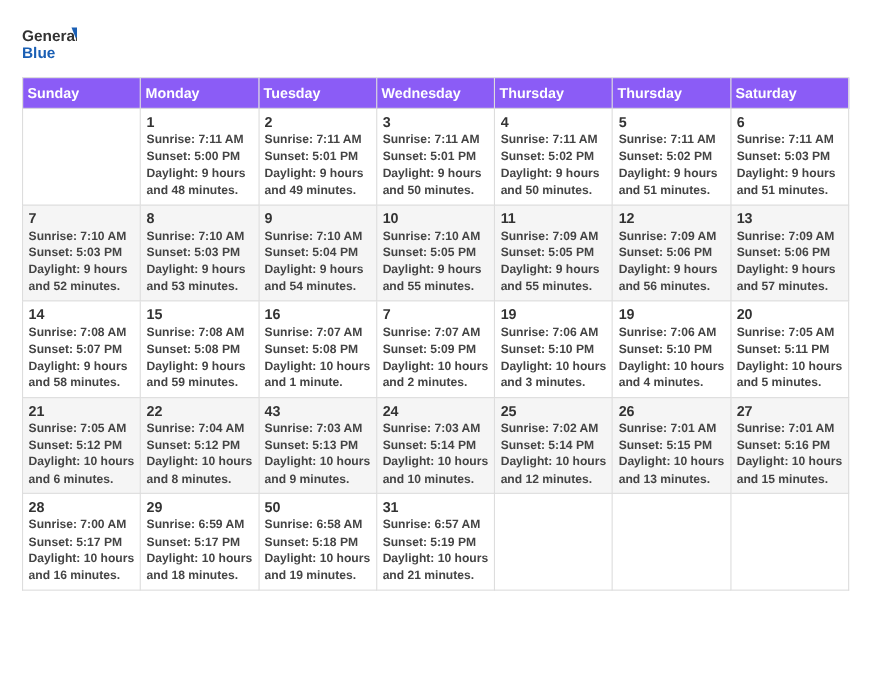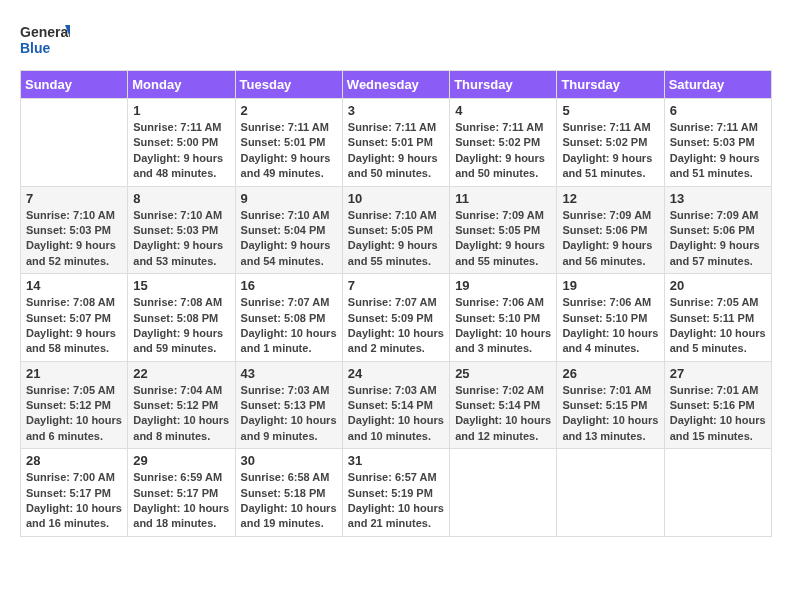--- a/index.html
+++ b/index.html
@@ -227,21 +227,21 @@
       <tr>
         <td>
           <span class="day-number">28</span>
           <div class="day-info">Sunrise: 7:00 AM<br>Sunset: 5:17 PM<br>Daylight: 10 hours and 16 minutes.</div>
         </td>
         <td>
           <span class="day-number">29</span>
           <div class="day-info">Sunrise: 6:59 AM<br>Sunset: 5:17 PM<br>Daylight: 10 hours and 18 minutes.</div>
         </td>
         <td>
-          <span class="day-number">30</span>
+          <span class="day-number">50</span>
           <div class="day-info">Sunrise: 6:58 AM<br>Sunset: 5:18 PM<br>Daylight: 10 hours and 19 minutes.</div>
         </td>
         <td>
           <span class="day-number">31</span>
           <div class="day-info">Sunrise: 6:57 AM<br>Sunset: 5:19 PM<br>Daylight: 10 hours and 21 minutes.</div>
         </td>
         <td class="empty-cell"></td>
         <td class="empty-cell"></td>
         <td class="empty-cell"></td>
       </tr>

